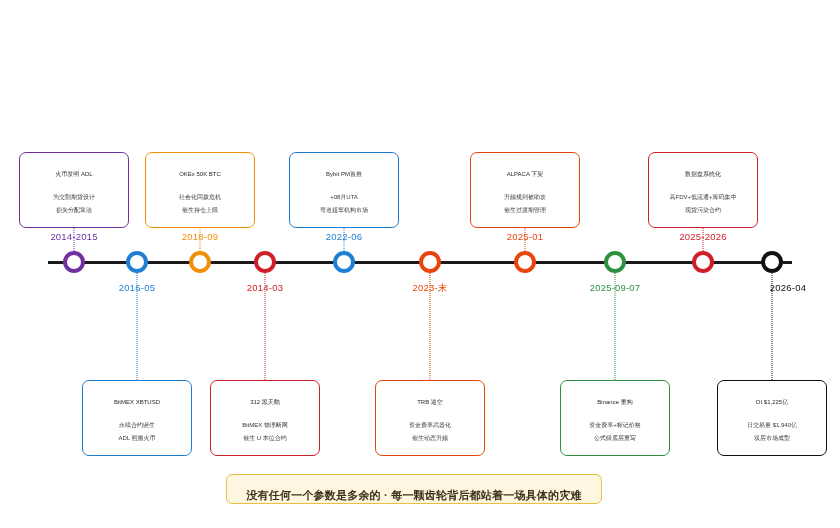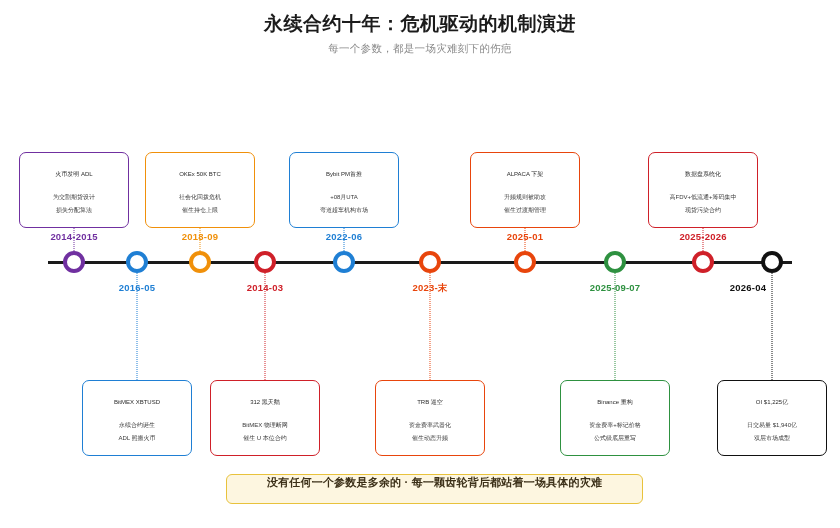--- a/index.html
+++ b/index.html
@@ -74,21 +74,21 @@
     position: absolute;
     width: 0;
     border-left-width: 1px;
     border-left-style: dotted;
     transform: translateX(-50%);
   }
 
   .datelabel {
     position: absolute;
     font-size: 9.5px;
-    font-weight: bold;
+    font-weight: normal;
     white-space: nowrap;
     transform: translateX(-50%);
     letter-spacing: 0.2px;
     text-align: right;
   }
 
   
   .card {
     position: absolute;
     box-sizing: border-box;
@@ -111,42 +111,40 @@
     color: #3a3a3a;
     line-height: 13px;
     white-space: nowrap;
   }
 
   
   #footer {
     position: absolute;
     left: 226px;
     top: 474px;
-    width: 417px;
+    width: 376px;
     height: 30px;
     box-sizing: border-box;
     background: #fdf6e0;
     border: 1.6px solid #e8c23c;
     border-radius: 6px;
     display: flex;
-    align-items: flex-start;
+    align-items: flex-end;
     justify-content: center;
     font-size: 11px;
     font-weight: bold;
     color: #3c3018;
     letter-spacing: 0.2px;
   }
 </style>
 </head>
 <body>
 
 <div id="canvas">
 
-  <div id="title">永续合约十年：危机驱动的机制演进</div>
-  <div id="subtitle">每一个参数，都是一场灾难刻下的伤疤</div>
 
   <div id="axis"></div>
 
   <div id="nodes-layer">
       <div class="node" style="left: 74px; border-color: rgb(112, 48, 160);"></div>
       <div class="datelabel" style="left: 74px; top: 231px; color: rgb(112, 48, 160);">2014-2015</div>
       <div class="connector" style="left: 74px; border-left-color: rgb(112, 48, 160); top: 228px; height: 23px;"></div>
       <div class="card" style="width: 110px; height: 76px; left: 19px; top: 152px; border-color: rgb(112, 48, 160);">
         <div class="headline" style="font-size: 6px;">火币发明 ADL</div>
         <div class="detail">
@@ -228,21 +226,21 @@
       <div class="datelabel" style="left: 703px; top: 231px; color: rgb(207, 32, 41);">2025-2026</div>
       <div class="connector" style="left: 703px; border-left-color: rgb(207, 32, 41); top: 228px; height: 23px;"></div>
       <div class="card" style="width: 110px; height: 76px; left: 648px; top: 152px; border-color: rgb(207, 32, 41);">
         <div class="headline" style="font-size: 6px;">数据盘系统化</div>
         <div class="detail">
           <div style="font-size: 6px;">高FDV+低流通+筹码集中</div>
           <div style="font-size: 6px;">现货污染合约</div>
         </div>
       </div>
       <div class="node" style="left: 772px; border-color: rgb(17, 17, 17);"></div>
-      <div class="datelabel" style="left: 748px; top: 282px; color: rgb(17, 17, 17);">2026-04</div>
+      <div class="datelabel" style="left: 788px; top: 282px; color: rgb(17, 17, 17);">2026-04</div>
       <div class="connector" style="left: 772px; border-left-color: rgb(17, 17, 17); top: 273px; height: 107px;"></div>
       <div class="card" style="width: 110px; height: 76px; left: 717px; top: 380px; border-color: rgb(17, 17, 17);">
         <div class="headline" style="font-size: 6px;">OI $1,225亿</div>
         <div class="detail">
           <div style="font-size: 6px;">日交易量 $1,940亿</div>
           <div style="font-size: 6px;">双层市场成型</div>
         </div>
       </div>
     </div>
 

